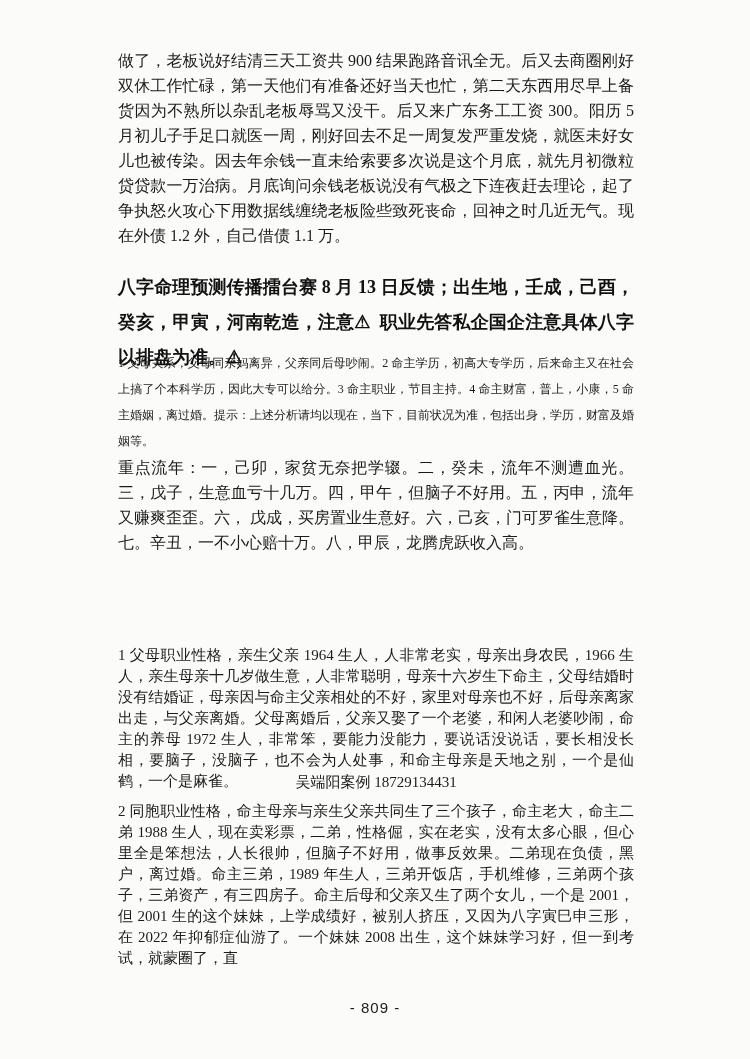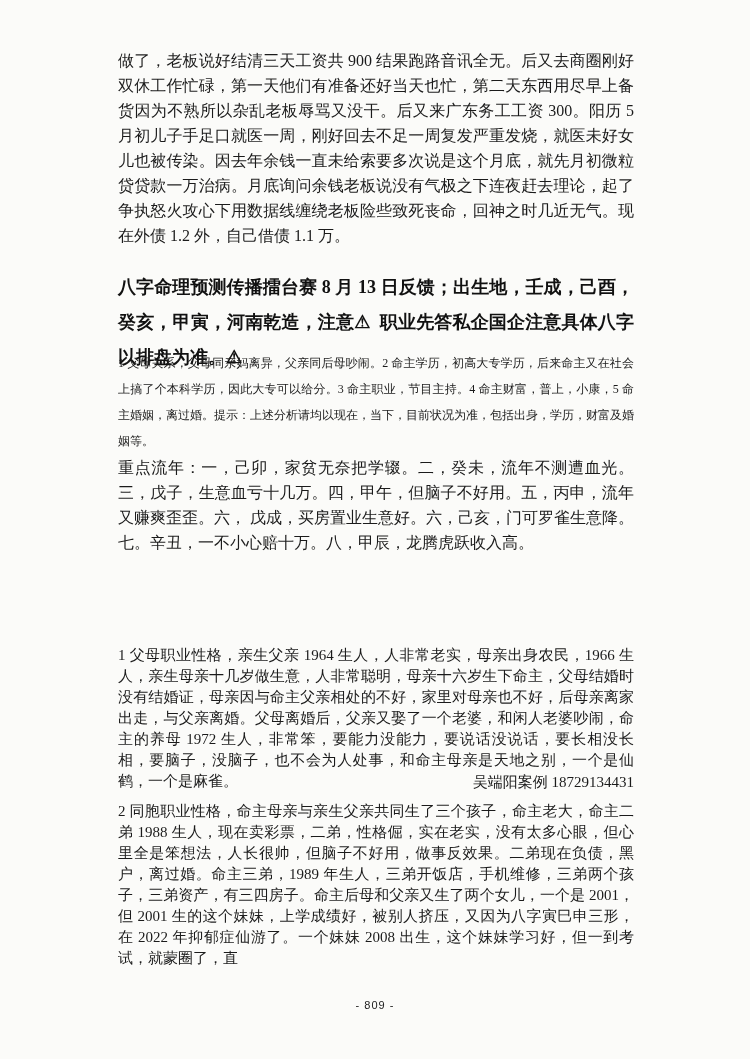--- a/index.html
+++ b/index.html
@@ -43,30 +43,30 @@
   }
   .wide-heading {
     font-size: 16px;
     line-height: 42px;
   }
   .body-sm {
     font-size: 15px;
     line-height: 21px;
   }
   .case-line {
-    text-align: right;
+    text-align: center;
   }
   .footer {
     position: absolute;
     left: 0;
     width: 750px;
     top: 999px;
     text-align: center;
     font-family: "Liberation Sans", "DejaVu Sans", sans-serif;
-    font-size: 11px;
+    font-size: 15px;
     color: #1b1b1b;
     letter-spacing: 1px;
   }
 </style>
 </head>
 <body>
 
 <div class="page">
 
   <p class="block body-lg" style="top:48px">做了，老板说好结清三天工资共 900 结果跑路音讯全无。后又去商圈刚好双休工作忙碌，第一天他们有准备还好当天也忙，第二天东西用尽早上备货因为不熟所以杂乱老板辱骂又没干。后又来广东务工工资 300。阳历 5 月初儿子手足口就医一周，刚好回去不足一周复发严重发烧，就医未好女儿也被传染。因去年余钱一直未给索要多次说是这个月底，就先月初微粒贷贷款一万治病。月底询问余钱老板说没有气极之下连夜赶去理论，起了争执怒火攻心下用数据线缠绕老板险些致死丧命，回神之时几近无气。现在外债 1.2 外，自己借债 1.1 万。</p>

